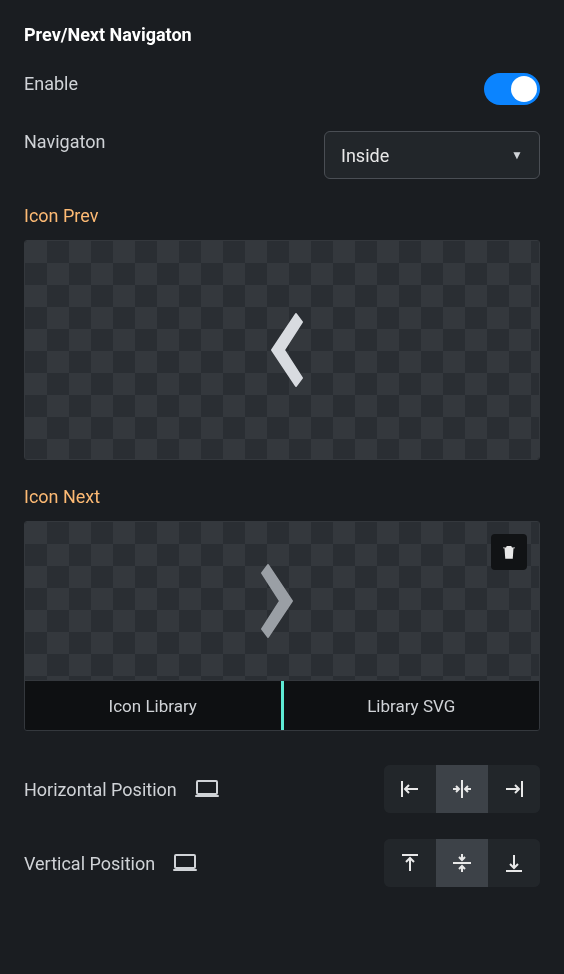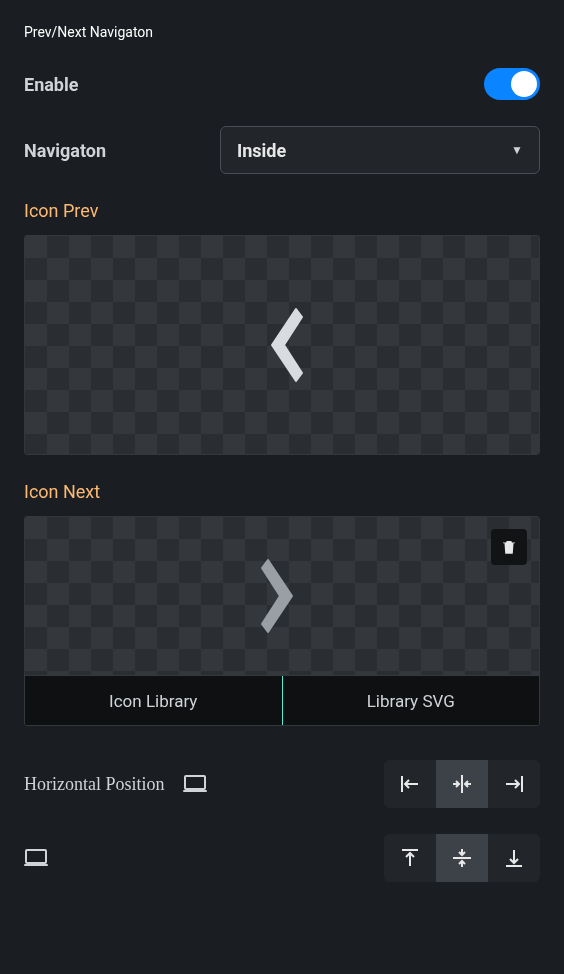--- a/index.html
+++ b/index.html
@@ -5,31 +5,30 @@
   * { box-sizing: border-box; margin: 0; padding: 0; }
   body {
     background: #1a1d21;
     color: #e8e8e8;
     font-family: -apple-system, BlinkMacSystemFont, "Segoe UI", Roboto, sans-serif;
     width: 564px;
     height: 974px;
     padding: 24px;
   }
   .section-title {
-    font-size: 14px;
-    font-weight: 400;
+    font-size: 18px;
+    font-weight: 700;
     color: #ffffff;
     margin-bottom: 28px;
   }
   .row {
     display: flex;
-    align-items: center;
+    align-items: flex-start;
     justify-content: space-between;
     margin-bottom: 26px;
-    font-weight: bold;
   }
   .label {
     font-size: 18px;
     color: #d0d3d7;
   }
   .toggle {
     width: 56px;
     height: 32px;
     background: #0b84ff;
     border-radius: 16px;
@@ -39,21 +38,21 @@
   .toggle .knob {
     width: 26px;
     height: 26px;
     background: #fff;
     border-radius: 50%;
     position: absolute;
     top: 3px;
     right: 3px;
   }
   .select {
-    width: 320px;
+    width: 216px;
     height: 48px;
     background: #22262a;
     border: 1px solid #4a4e54;
     border-radius: 6px;
     display: flex;
     align-items: center;
     justify-content: space-between;
     padding: 0 16px;
     cursor: pointer;
     color: #e8e8e8;
@@ -124,30 +123,29 @@
   .icon-actions .act {
     flex: 1;
     display: flex;
     align-items: center;
     justify-content: center;
     font-size: 17px;
     color: #d0d3d7;
     cursor: pointer;
   }
   .icon-actions .act:first-child {
-    border-right: 1px solid #5eead4;
+    border-right: 3px solid #5eead4;
   }
   .box-prev { margin-bottom: 26px; }
   .box-next { margin-bottom: 34px; }
 
   .pos-row {
     display: flex;
     justify-content: space-between;
     margin-bottom: 26px;
-    font-family: Liberation Serif, serif;
   }
   .pos-left {
     display: flex;
     align-items: center;
     gap: 18px;
   }
   .device-icon {
     width: 24px;
     height: 18px;
     display: inline-flex;
@@ -254,20 +252,21 @@
         <line x1="20" y1="4" x2="20" y2="20"></line>
           <line x1="4" y1="12" x2="17" y2="12"></line>
           <polyline points="13,8 17,12 13,16"></polyline>
       </svg>
     </div>
   </div>
 </div>
 
 <div class="pos-row">
   <div class="pos-left">
+    <div class="label">Vertical Position</div>
     <span class="device-icon">
       <svg viewBox="0 0 24 18" width="24" height="18">
           <rect x="2" y="1" width="20" height="13" rx="1" fill="none" stroke="#d0d3d7" stroke-width="2"></rect>
           <rect x="0" y="15" width="24" height="2" rx="1"></rect>
         </svg>
     </span>
   </div>
   <div class="seg">
     <div class="seg-btn">
       <svg viewBox="0 0 24 24" width="24" height="24">

